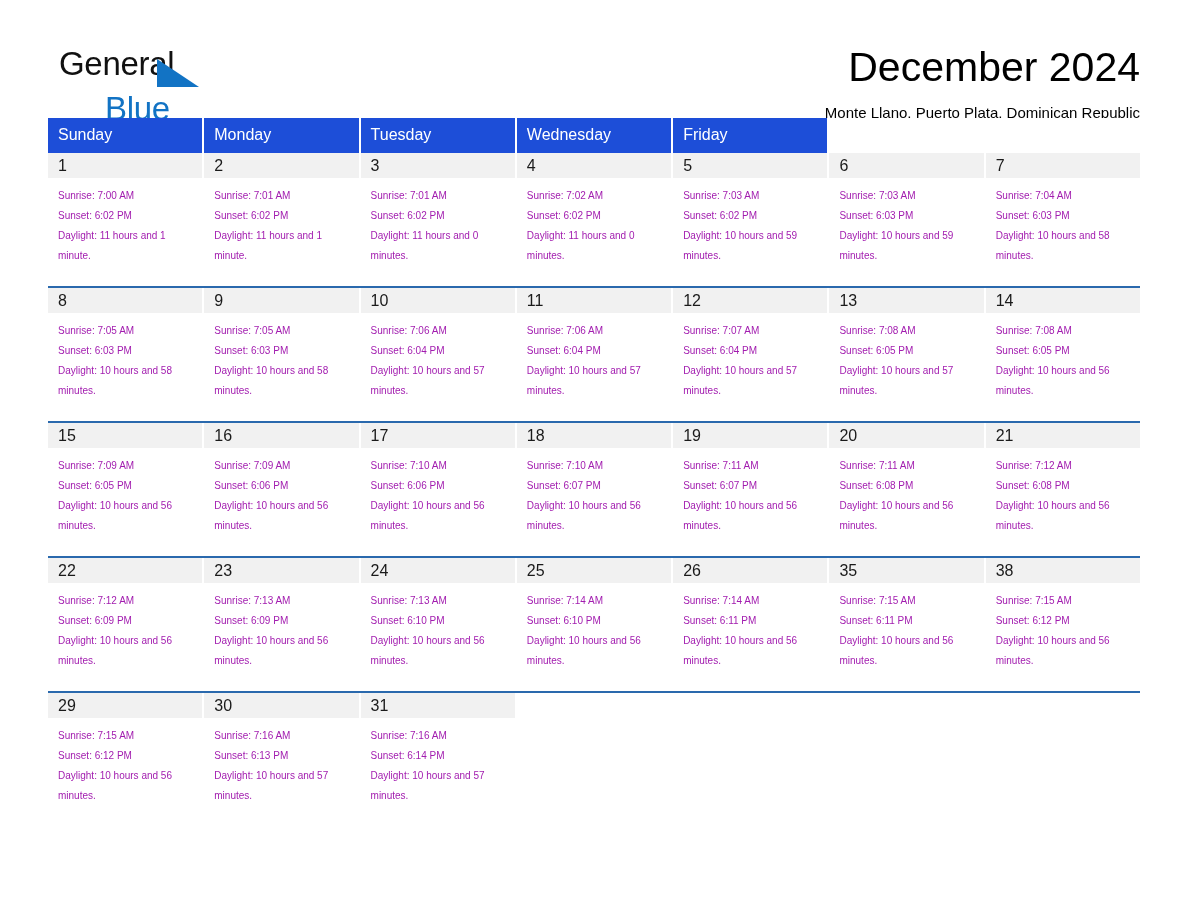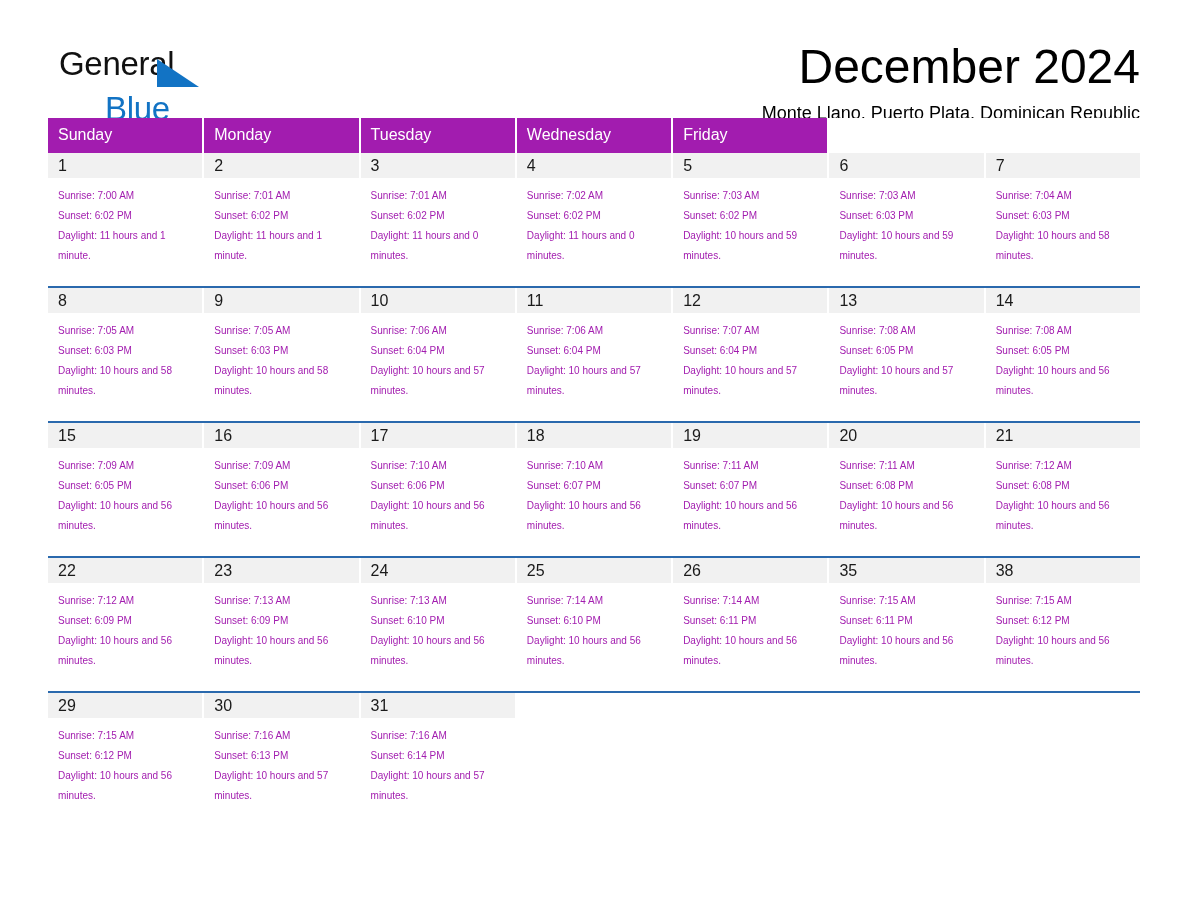--- a/index.html
+++ b/index.html
@@ -61,49 +61,49 @@
     margin-top: 12px;
   }
   .title-block {
     position: absolute;
     right: 0px;
     top: 44px;
     text-align: right;
     width: 860px;
   }
   .cal-title {
-    font-size: 48px;
+    font-size: 41px;
     line-height: 46px;
     color: #000000;
     font-weight: normal;
     margin: 0;
     letter-spacing: 0px;
   }
   .cal-subtitle {
-    font-size: 18px;
+    font-size: 15px;
     line-height: 28px;
     color: #000000;
     margin: 9px 0 0 0;
     font-weight: normal;
   }
 
   
   .calendar {
     position: relative;
     width: 1092px;
     margin-top: 4px;
   }
   .weekday-header {
     display: grid;
     grid-template-columns: repeat(7, 1fr);
     background: #ffffff;
     column-gap: 2px;
   }
   .weekday-cell {
-    background: #a21caf;
+    background: #1d4ed8;
     color: #ffffff;
     font-size: 16px;
     line-height: 18px;
     padding: 8px 0 9px 10px;
     box-sizing: border-box;
     height: 35px;
   }
   .week-row {
     border-top: 2px solid #2a69ad;
     display: grid;

